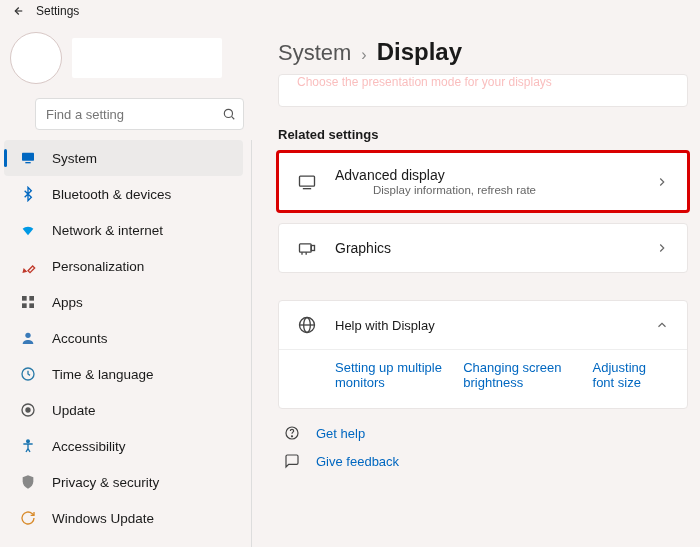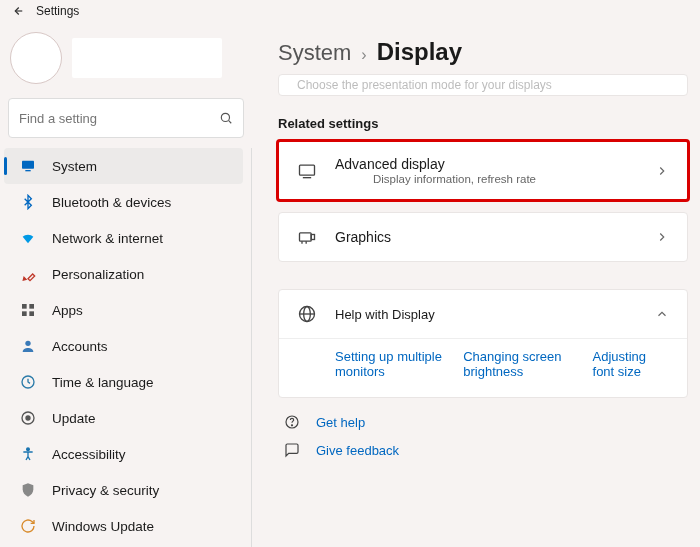--- a/index.html
+++ b/index.html
@@ -12,41 +12,41 @@
 
   .layout { display: flex; height: calc(100% - 22px); }
 
   
   .sidebar { width: 252px; display:flex; flex-direction:column; padding: 4px 0 0 4px; }
   .profile { display:flex; align-items:center; padding: 6px 8px 10px 6px; }
   .avatar { width: 52px; height:52px; border-radius:50%; background:#fff; border:1px solid #d8c8c6; }
   .profile-text { width:150px; height:40px; background:#fff; margin-left:10px; border-radius:2px; }
 
   .search-wrap { padding: 4px 8px 10px 4px; }
-  .search { display:flex; align-items:center; background:#fff; border:1px solid #ddd; border-radius:4px; height:40px; padding:0 10px; }
+  .search { display:flex; align-items:center; background:#fff; border:1px solid #ddd; border-radius:4px; height:32px; padding:0 10px;margin-left:27px; }
   .search input { border:none; outline:none; flex:1; font-size:13px; background:transparent; }
   .search-icon { color:#555; }
 
   .nav { display:flex; flex-direction:column; gap:0; }
   .nav-item { display:flex; align-items:center; height:36px; padding:0 14px 0 14px; margin-right:8px; border-radius:4px; cursor:pointer; position:relative; }
   .nav-item.active { background:#eceae9; }
   .nav-item.active::before { content:""; position:absolute; left:0; top:9px; bottom:9px; width:3px; background:#0067c0; border-radius:2px; }
   .nav-icon { width:20px; display:flex; align-items:center; justify-content:center; margin-right:14px; }
   .nav-label { font-size:13.5px; }
   .divider-right { border-right:1px solid #ddd; }
 
   
   .main { flex:1; padding: 10px 12px 0 26px; overflow:hidden; display:flex; flex-direction:column; }
   .breadcrumb { display:flex; align-items:baseline; gap:10px; margin: 6px 0 8px 0; }
   .bc-parent { font-size:22px; color:#555; font-weight:400; }
   .bc-sep { font-size:16px; color:#888; }
   .bc-current { font-size:24px; font-weight:600; }
 
   .card { background:#fff; border:1px solid #e9e5e4; border-radius:4px; }
-  .small-card { height:22px; padding:0 18px; display:flex; align-items:center; color:#404040; font-size:12px; margin-bottom:20px; }
+  .small-card { height:33px; padding:0 18px; display:flex; color:#ef4444; font-size:12px; margin-bottom:20px; }
 
   .section-label { font-size:13px; font-weight:600; margin-bottom:10px; }
 
   .row-card { display:flex; align-items:center; padding:14px 18px; margin-bottom:7px; position:relative; cursor:pointer; }
   .row-card .title { font-size:14px; }
   .row-card .sub { font-size:11.5px; color:#666; margin-top:1px;margin-left:38px; }
   .row-icon { width:30px; display:flex; justify-content:flex-start; color:#444; margin-right:8px; }
   .chevron { margin-left:auto; color:#666; }
   .highlight { outline:3px solid #d90000; outline-offset:-1px; border-radius:2px; margin-bottom:12px;}
 

